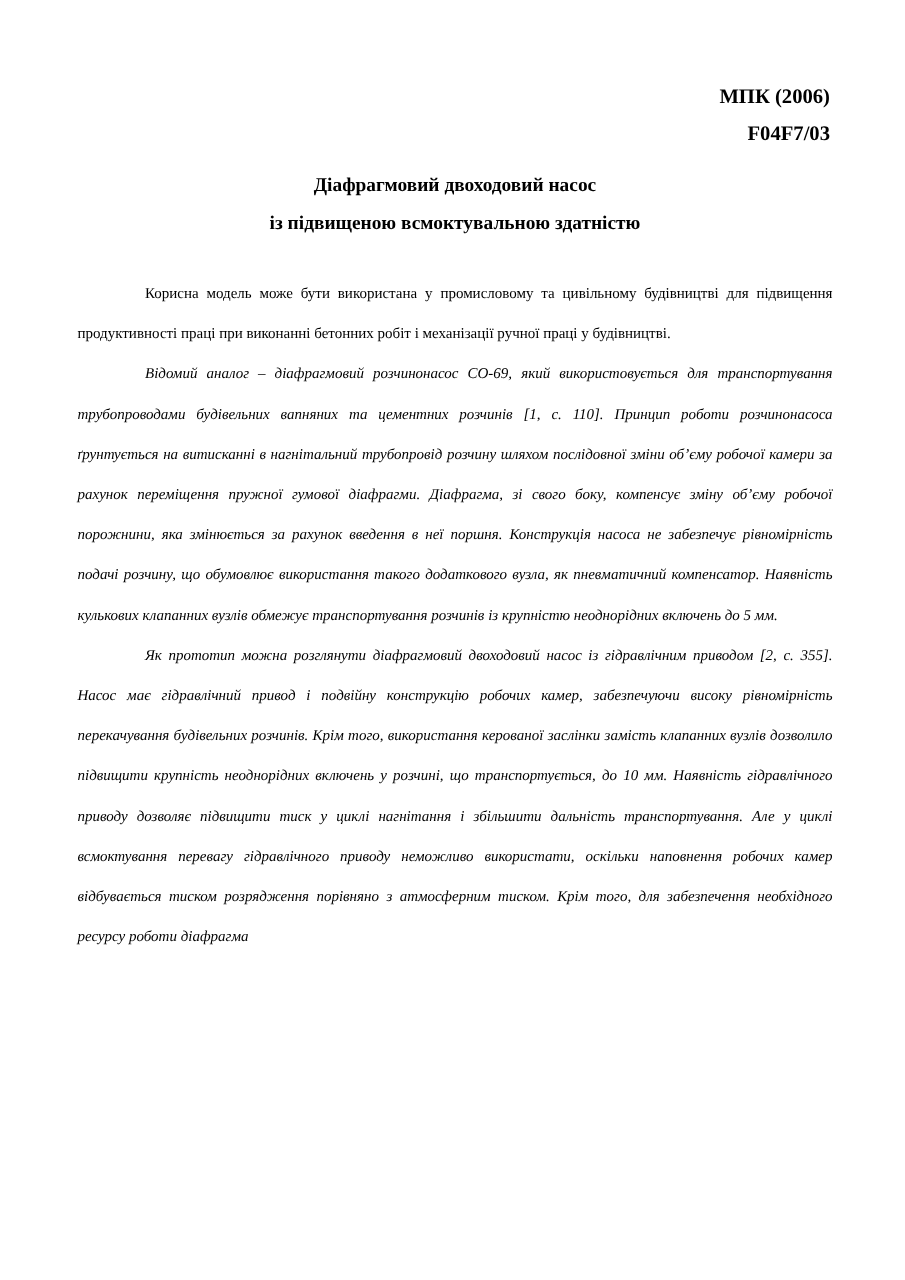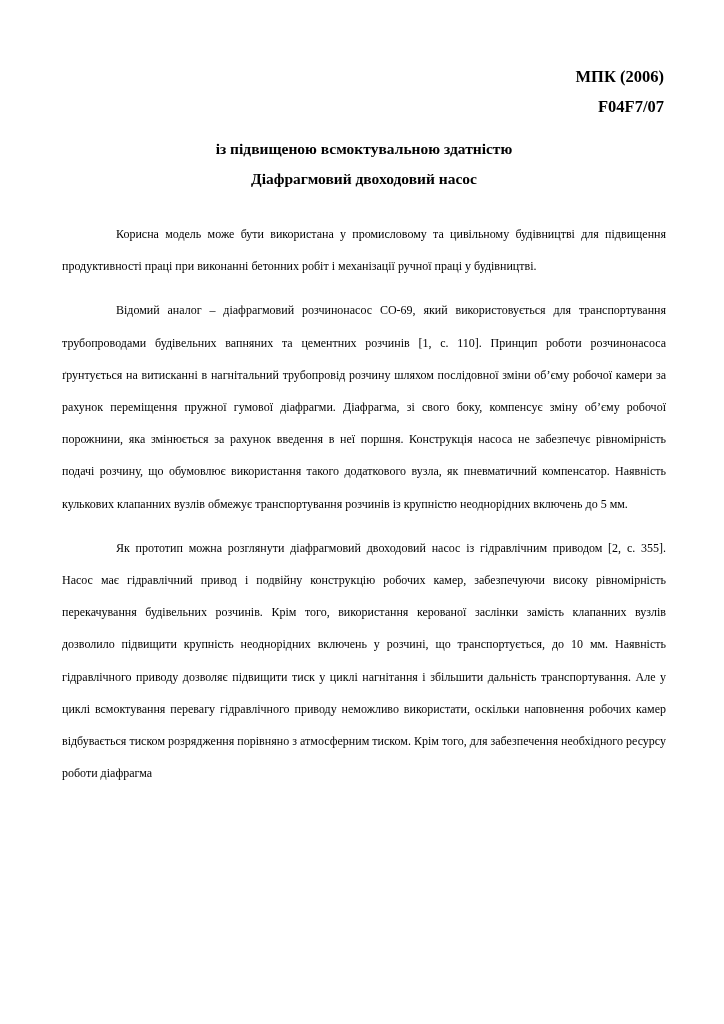--- a/index.html
+++ b/index.html
@@ -47,36 +47,37 @@
   p.para {
     margin: 0;
     text-align: justify;
     text-justify: inter-word;
     font-size: 12px;
     line-height: 32.2px;
     text-indent: 54px;
     hyphens: none;
   }
   p.para + p.para {
-    margin-top: 12px;
+    margin-top: 0;
+    font-style: italic;
   }
 </style>
 </head>
 <body>
 
 <div class="page">
 
   <div class="ipc-block">
     <span class="ipc-line">МПК (2006)</span>
-    <span class="ipc-line">F04F7/07</span>
+    <span class="ipc-line">F04F7/03</span>
   </div>
 
   <div class="title-block">
+    <span class="title-line">Діафрагмовий  двоходовий насос</span>
     <span class="title-line">із підвищеною всмоктувальною здатністю</span>
-    <span class="title-line">Діафрагмовий  двоходовий насос</span>
   </div>
 
   <div class="body-block">
     <p class="para">Корисна модель може бути використана у промисловому та цивільному будівництві для підвищення продуктивності праці при виконанні бетонних робіт і  механізації ручної праці у будівництві.</p>
     <p class="para">Відомий аналог – діафрагмовий розчинонасос СО-69, який використовується для транспортування трубопроводами будівельних вапняних та цементних розчинів [1, с. 110]. Принцип роботи розчинонасоса ґрунтується на витисканні в нагнітальний трубопровід розчину шляхом послідовної зміни об’єму робочої камери за рахунок переміщення пружної гумової діафрагми. Діафрагма, зі свого боку, компенсує зміну об’єму робочої порожнини, яка змінюється за рахунок введення в неї поршня. Конструкція насоса не забезпечує рівномірність подачі розчину, що обумовлює використання такого додаткового вузла, як пневматичний компенсатор. Наявність кулькових клапанних вузлів обмежує транспортування розчинів із крупністю неоднорідних включень до 5 мм.</p>
     <p class="para">Як прототип можна розглянути діафрагмовий двоходовий насос із гідравлічним приводом [2, с. 355]. Насос має гідравлічний привод і подвійну конструкцію робочих камер, забезпечуючи високу рівномірність перекачування будівельних розчинів. Крім того, використання керованої заслінки замість клапанних вузлів дозволило  підвищити крупність неоднорідних включень у розчині, що транспортується, до 10 мм. Наявність гідравлічного приводу дозволяє підвищити тиск  у циклі нагнітання і збільшити дальність транспортування. Але у циклі всмоктування перевагу гідравлічного приводу неможливо використати, оскільки наповнення робочих камер відбувається тиском розрядження порівняно з атмосферним тиском. Крім того, для забезпечення необхідного ресурсу роботи діафрагма</p>
   </div>
 
 </div>
 

